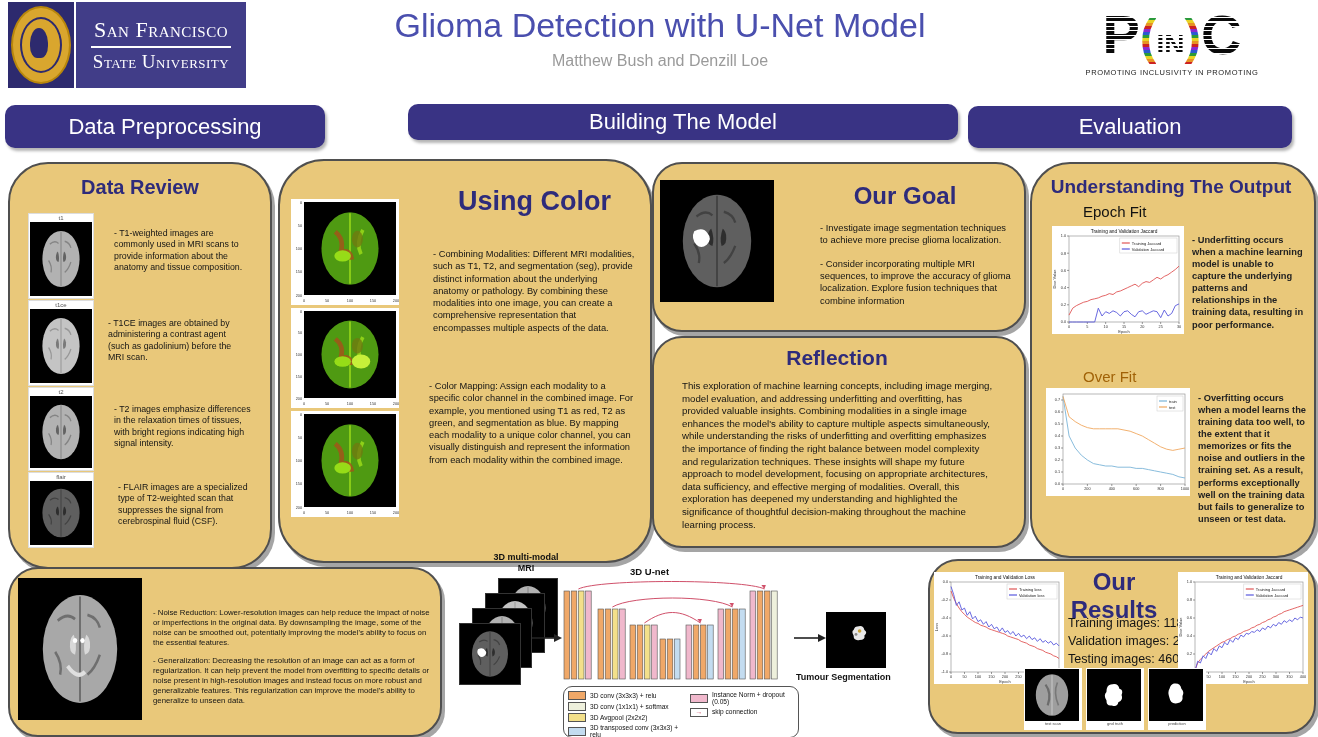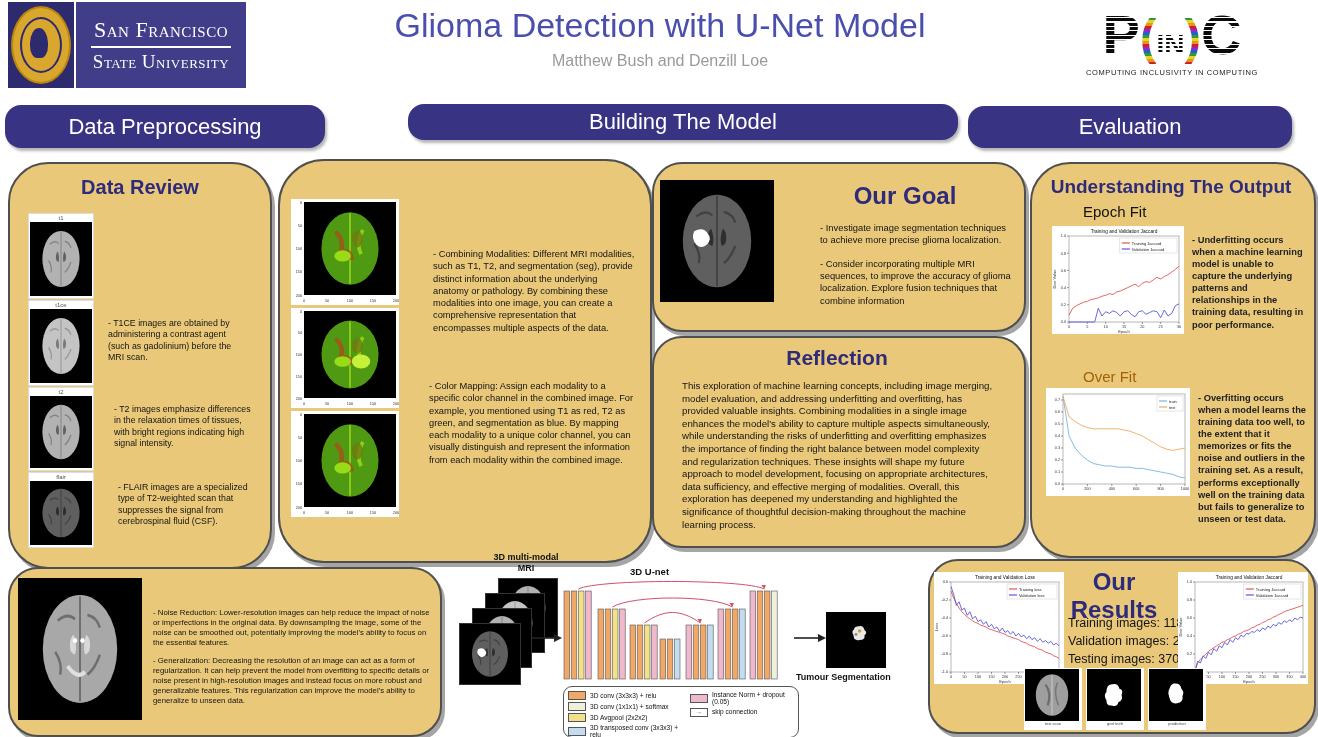--- a/index.html
+++ b/index.html
@@ -25,21 +25,21 @@
     background:repeating-linear-gradient(0deg,#0a0a0a 0 3px,#fff 3px 4.5px);
     -webkit-background-clip:text;background-clip:text;}
   .pinc-paren{font-size:50px;color:transparent;
     background:repeating-linear-gradient(0deg,#c22 0 3px,#e79324 3px 6px,#e7d324 6px 9px,#2a9a3a 9px 12px,#2a5ad0 12px 15px,#8a2ad0 15px 18px);
     -webkit-background-clip:text;background-clip:text;}
   .pinc-in{font-size:28px;color:transparent;
     background:repeating-linear-gradient(0deg,#0a0a0a 0 2.5px,#fff 2.5px 4px);
     -webkit-background-clip:text;background-clip:text;}
   #pinc-tagline{font-size:7.5px;color:#222;letter-spacing:.6px;margin-top:4px;}
   
-  .section-bar{background:#393384;border-radius:16px;box-shadow:2px 3px 3px #b5b5b5;
+  .section-bar{background:#393384;border-radius:10px;box-shadow:2px 3px 3px #b5b5b5;
                color:#fff;display:flex;align-items:center;justify-content:center;font-size:22px;}
   
   .panel{background:#e9c87a;border:2px solid #4f4f4f;box-shadow:3px 4px 0 #a5a5a5;}
   .ptitle{font-weight:bold;color:#2e2b7b;text-align:center;}
   .btxt{color:#141414;}
   
   .mri-card{position:absolute;background:#fff;box-shadow:0 0 0 1px #ddd;}
   .mri-card .lbl{font-size:6px;color:#555;text-align:center;height:8px;line-height:8px;}
   .mri-card .img{background:#000;}
   .chart{position:absolute;background:#fff;}
@@ -64,21 +64,21 @@
     <div class="u1">San Francisco</div>
     <div class="rule"></div>
     <div class="u2">State University</div>
   </div>
   <div class="abs" id="main-title">Glioma Detection with U-Net Model</div>
   <div class="abs" id="authors">Matthew Bush and Denzill Loe</div>
   <div class="abs" id="pinc">
     <div class="pinc-word">
       <span class="pinc-letter">P</span><span class="pinc-paren">(</span><span class="pinc-in">IN</span><span class="pinc-paren">)</span><span class="pinc-letter">C</span>
     </div>
-    <div id="pinc-tagline">COMPUTING INCLUSIVITY IN COMPUTING</div>
+    <div id="pinc-tagline">PROMOTING INCLUSIVITY IN PROMOTING</div>
   </div>
 
   <div class="abs section-bar" style="left:5px;top:105px;width:320px;height:43px;">Data Preprocessing</div>
   <div class="abs section-bar" style="left:408px;top:104px;width:550px;height:36px;">Building The Model</div>
   <div class="abs section-bar" style="left:968px;top:106px;width:324px;height:42px;">Evaluation</div>
 
   <div class="abs panel" style="left:8px;top:162px;width:260px;height:403px;border-radius:40px;">
     <div class="ptitle" style="margin-top:12px;font-size:20px;">Data Review</div>
   </div>
   <div class="mri-card" style="left:29px;top:214px;width:64px;height:84px;">
@@ -130,25 +130,27 @@
           <ellipse cx="50" cy="50" rx="30" ry="38" fill="#5f5f5f"></ellipse>
           <path d="M50,13 L50,87" stroke="#424242" stroke-width="1.6"></path>
           <path d="M32,30 q8,-6 14,-1" stroke="#424242" stroke-width="2" fill="none"></path>
           <path d="M56,26 q8,2 10,9" stroke="#424242" stroke-width="2" fill="none"></path>
           <path d="M30,52 q6,8 4,16" stroke="#424242" stroke-width="2" fill="none"></path>
           <path d="M66,54 q-4,10 -10,14" stroke="#424242" stroke-width="2" fill="none"></path>
           <path d="M45,40 q3,8 1,14 q-5,-1 -4,-9 q1,-4 3,-5z" fill="#2e2e2e"></path>
           <path d="M55,40 q-3,8 -1,14 q5,-1 4,-9 q-1,-4 -3,-5z" fill="#2e2e2e"></path>
         </svg></div>
   </div>
+  <div class="abs btxt" style="left:114px;top:228px;width:138px;font-size:8.8px;line-height:1.3;">- T1-weighted images are commonly used in MRI scans to provide information about the anatomy and tissue composition.</div>
   <div class="abs btxt" style="left:108px;top:318px;width:138px;font-size:8.8px;line-height:1.3;">- T1CE images are obtained by administering a contrast agent (such as gadolinium) before the MRI scan.</div>
   <div class="abs btxt" style="left:114px;top:404px;width:138px;font-size:8.8px;line-height:1.3;">- T2 images emphasize differences in the relaxation times of tissues, with bright regions indicating high signal intensity.</div>
   <div class="abs btxt" style="left:118px;top:482px;width:138px;font-size:8.8px;line-height:1.3;">- FLAIR images are a specialized type of T2-weighted scan that suppresses the signal from cerebrospinal fluid (CSF).</div>
 
   <div class="abs panel" style="left:278px;top:159px;width:370px;height:400px;border-radius:46px;"></div>
+  <div class="abs ptitle" style="left:432px;top:186px;width:205px;font-size:27px;">Using Color</div>
   <div class="abs" style="left:291px;top:199px;width:108px;height:106px;"><svg width="108" height="106">
         <rect width="108" height="106" fill="#fff"></rect>
         <g transform="translate(13,3) scale(0.92,0.93)">
           <g>
             <rect width="100" height="100" fill="#000"></rect>
             <ellipse cx="50" cy="50" rx="31" ry="39" fill="#4f9a12"></ellipse>
             <path d="M50,12 L50,88" stroke="#8ed018" stroke-width="2"></path>
             <path d="M34,32 q10,8 6,22 q10,-4 12,8" stroke="#a8501a" stroke-width="5" fill="none" opacity=".8"></path>
             <path d="M64,30 q-8,14 -2,26" stroke="#8ed018" stroke-width="4" fill="none"></path>
             <ellipse cx="42" cy="58" rx="9" ry="6" fill="#9ae018" opacity=".95"></ellipse>
@@ -528,21 +530,21 @@
         <line x1="75" y1="17" x2="83" y2="17" stroke="#e05555" stroke-width="1.2"></line>
         <text x="85" y="18.5" font-size="4" fill="#222">Training loss</text>
         <line x1="75" y1="23" x2="83" y2="23" stroke="#5858dd" stroke-width="1.2"></line>
         <text x="85" y="24.5" font-size="4" fill="#222">Validation loss</text>
       </svg>
     </div>
   <div class="abs ptitle" style="left:1050px;top:568px;width:128px;font-size:24px;">Our Results</div>
   <div class="abs btxt" style="left:1068px;top:614px;font-size:12.5px;line-height:1.45;">
     <div>Training images: 1180</div>
     <div>Validation images: 295</div>
-    <div>Testing images: 370</div>
+    <div>Testing images: 460</div>
   </div>
   <div class="chart" style="left:1178px;top:572px;width:130px;height:112px;">
       <svg width="130" height="112">
         <rect width="130" height="112" fill="#fff"></rect>
         <rect x="17" y="10" width="108" height="90" fill="none" stroke="#999" stroke-width="0.7"></rect>
         <text x="71" y="7" font-size="4.8" fill="#111" text-anchor="middle">Training and Validation Jaccard</text>
         <line x1="17" y1="100" x2="17" y2="102" stroke="#555" stroke-width="0.6"></line>
         <text x="17" y="106" font-size="3.8" fill="#333" text-anchor="middle">0</text>
         <line x1="30.5" y1="100" x2="30.5" y2="102" stroke="#555" stroke-width="0.6"></line>
         <text x="30.5" y="106" font-size="3.8" fill="#333" text-anchor="middle">50</text>

